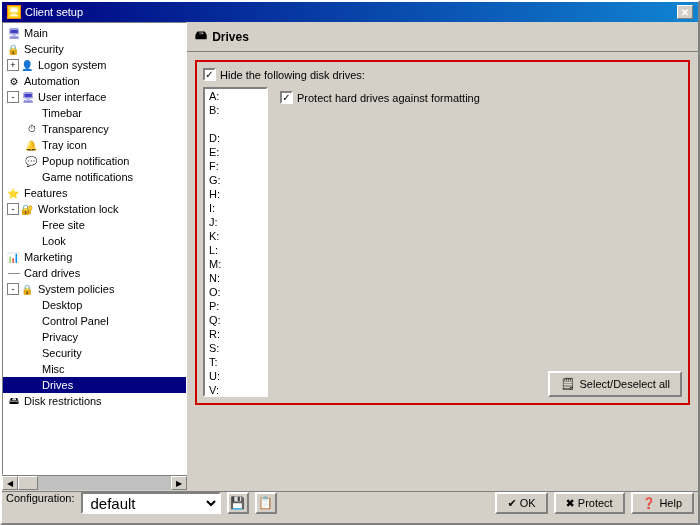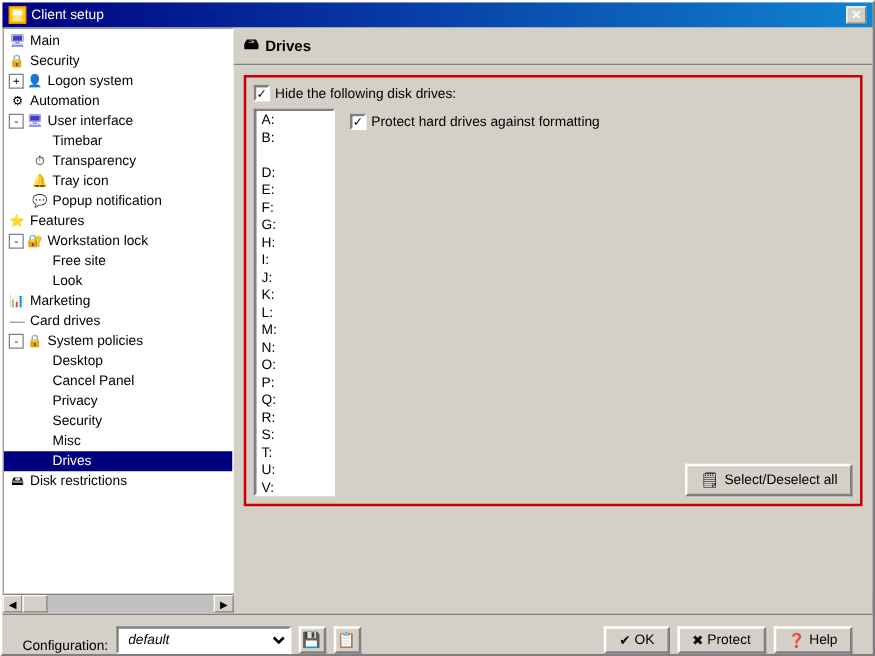--- a/index.html
+++ b/index.html
@@ -224,38 +224,37 @@
       flex-shrink: 0;
       cursor: pointer;
     }
 
     
     .bottom-bar {
       height: 32px;
       background: #d4d0c8;
       border-top: 1px solid #808080;
       display: flex;
-      align-items: flex-end;
-      padding: 0 16px;
+      align-items: flex-start;
+      padding: 0 4px;
       gap: 6px;
     }
 
     .config-label {
       font-size: 11px;
     }
 
     .config-select {
       height: 22px;
       width: 140px;
       background: white;
       border: 2px solid;
       border-color: #808080 #ffffff #ffffff #808080;
-      font-size: 11px;
+      font-size: 15px;
       padding: 0 4px;
-      font-style: italic;
     }
 
     .save-icon-btn {
       width: 22px;
       height: 22px;
       background: #d4d0c8;
       border: 2px solid;
       border-color: #ffffff #808080 #808080 #ffffff;
       cursor: pointer;
       display: flex;
@@ -377,20 +376,25 @@
         <span class="node-icon">🔔</span>
         <span>Tray icon</span>
       </div>
 
       <div class="tree-item">
         <span class="indent" style="width:20px"></span>
         <span class="node-icon">💬</span>
         <span>Popup notification</span>
       </div>
 
+      <div class="tree-item">
+        <span class="indent" style="width:20px"></span>
+        <span class="node-icon"></span>
+        <span>Game notifications</span>
+      </div>
 
       <div class="tree-item">
         <span class="indent" style="width:2px"></span>
         <span class="node-icon">⭐</span>
         <span>Features</span>
       </div>
 
       <div class="tree-item">
         <span class="indent" style="width:2px"></span>
         <span class="expand-icon">-</span>
@@ -432,21 +436,21 @@
       <div class="tree-item">
         <span class="indent" style="width:20px"></span>
         <span class="node-icon"></span>
         <span>Desktop</span>
       </div>
 
 
       <div class="tree-item">
         <span class="indent" style="width:20px"></span>
         <span class="node-icon"></span>
-        <span>Cancel Panel</span>
+        <span>Control Panel</span>
       </div>
 
       <div class="tree-item">
         <span class="indent" style="width:20px"></span>
         <span class="node-icon"></span>
         <span>Privacy</span>
       </div>
 
       <div class="tree-item">
         <span class="indent" style="width:20px"></span>

